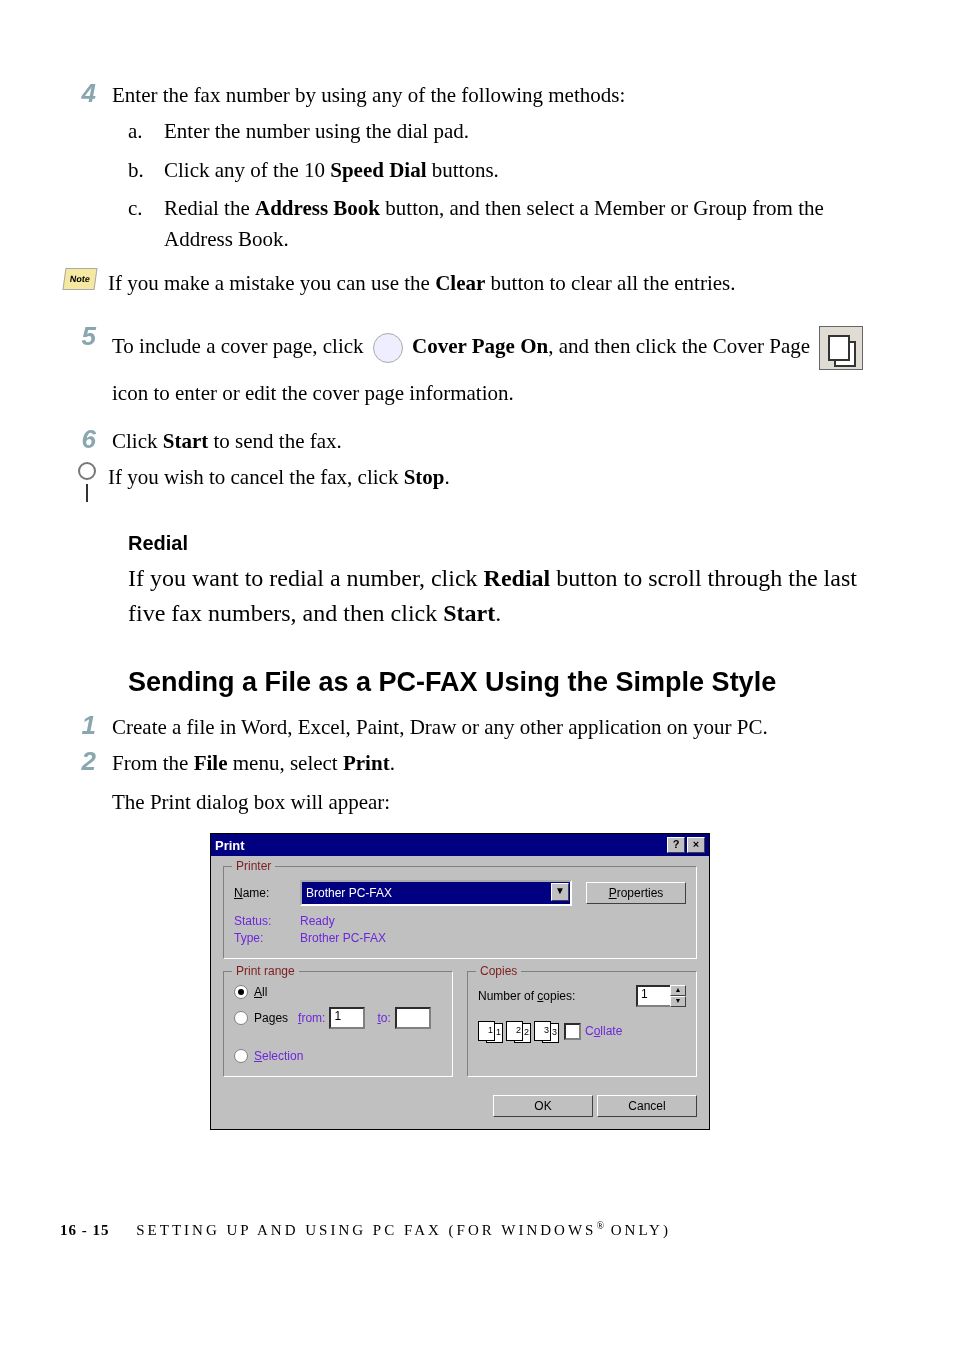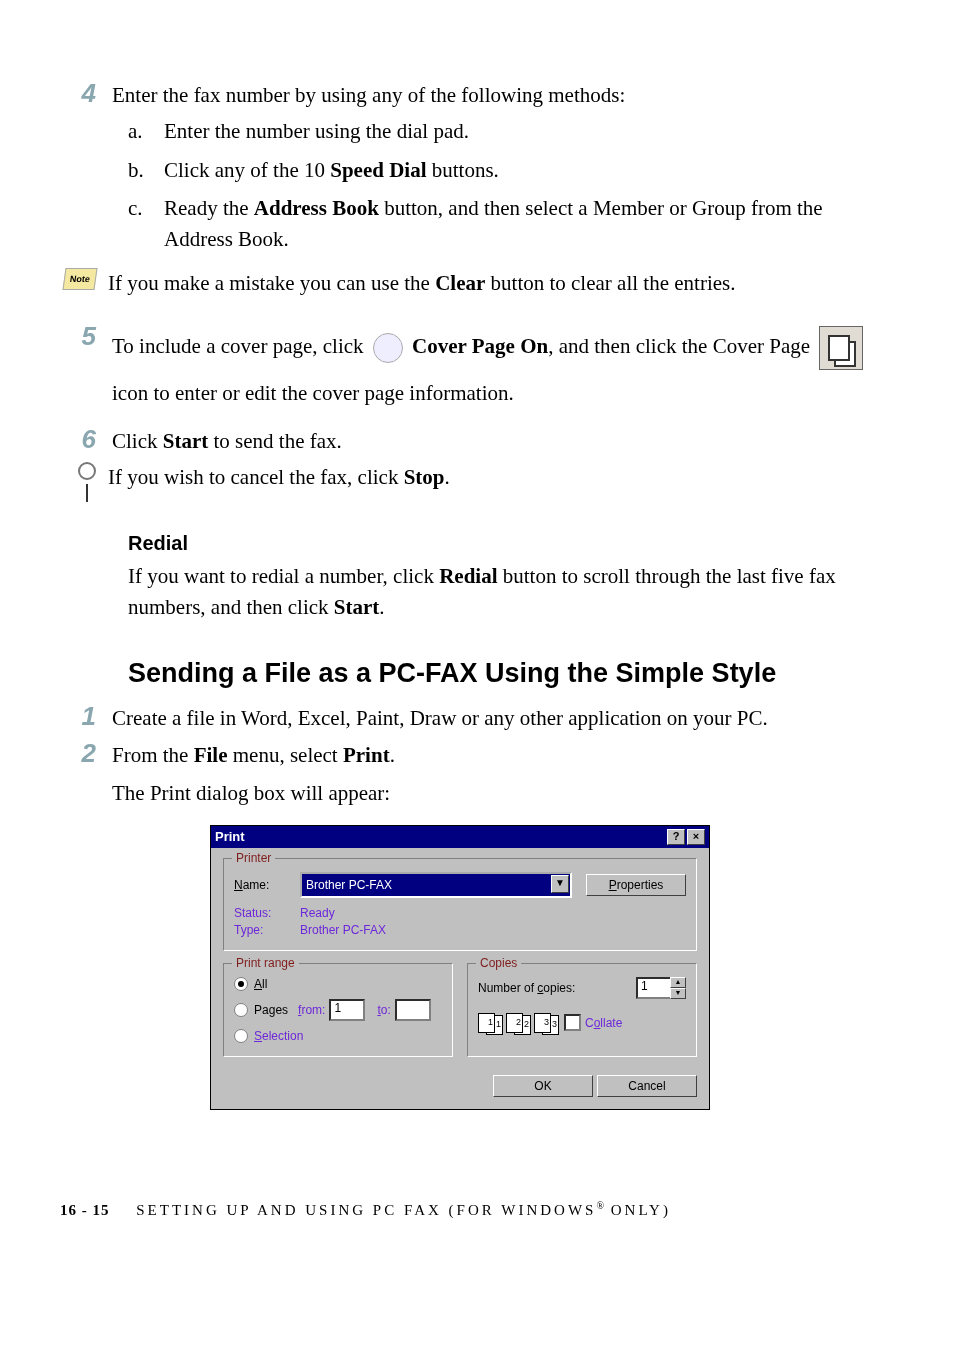--- a/index.html
+++ b/index.html
@@ -130,21 +130,21 @@
     margin: 0 auto;
   }
   .subhead {
     font-family: Arial, Helvetica, sans-serif;
     font-weight: bold;
     font-size: 20px;
     margin: 30px 0 6px 68px;
   }
   .indent-para {
     margin-left: 68px;
-    font-size: 21px;
+    font-size: 24px;
     line-height: 1.45;
     margin-bottom: 8px;
   }
   .h2 {
     font-family: Arial, Helvetica, sans-serif;
     font-weight: bold;
     font-size: 27px;
     margin: 36px 0 14px 68px;
   }
   
@@ -349,21 +349,21 @@
         </div>
         <div class="sublist-item">
           <div class="sublist-letter">b.</div>
           <div class="sublist-text">
             <span>Click any of the 10 </span><span class="bold">Speed Dial</span><span> buttons.</span>
           </div>
         </div>
         <div class="sublist-item">
           <div class="sublist-letter">c.</div>
           <div class="sublist-text">
-            <span>Ready the </span><span class="bold">Address Book</span><span> button, and then select a Member or Group from the Address Book.</span>
+            <span>Redial the </span><span class="bold">Address Book</span><span> button, and then select a Member or Group from the Address Book.</span>
           </div>
         </div>
       </div>
     </div>
   </div>
 
   <div class="note-row">
     <div class="note-icon-box">
       <span class="note-icon">Note</span>
     </div>
@@ -468,21 +468,21 @@
               <span><span>Pa</span><span class="und">g</span><span>es</span></span>
               <span style="width:10px;"></span>
               <span class="grey"><span class="und">f</span><span>rom:</span></span>
               <span style="width:4px;"></span>
               <span class="textbox" style="width:26px;">1</span>
               <span style="width:12px;"></span>
               <span class="grey"><span class="und">t</span><span>o:</span></span>
               <span style="width:4px;"></span>
               <span class="textbox" style="width:26px;"></span>
             </div>
-            <div class="row" style="margin-top:8px;text-align:right;">
+            <div class="row" style="margin-top:20px;text-align:right;">
               <span class="radio"></span>
               <span class="grey"><span class="und">S</span><span>election</span></span>
             </div>
           </div>
 
           <div class="groupbox">
             <span class="groupbox-legend">Copies</span>
             <div class="row">
               <span><span>Number of </span><span class="und">c</span><span>opies:</span></span>
               <span style="flex:1"></span>

